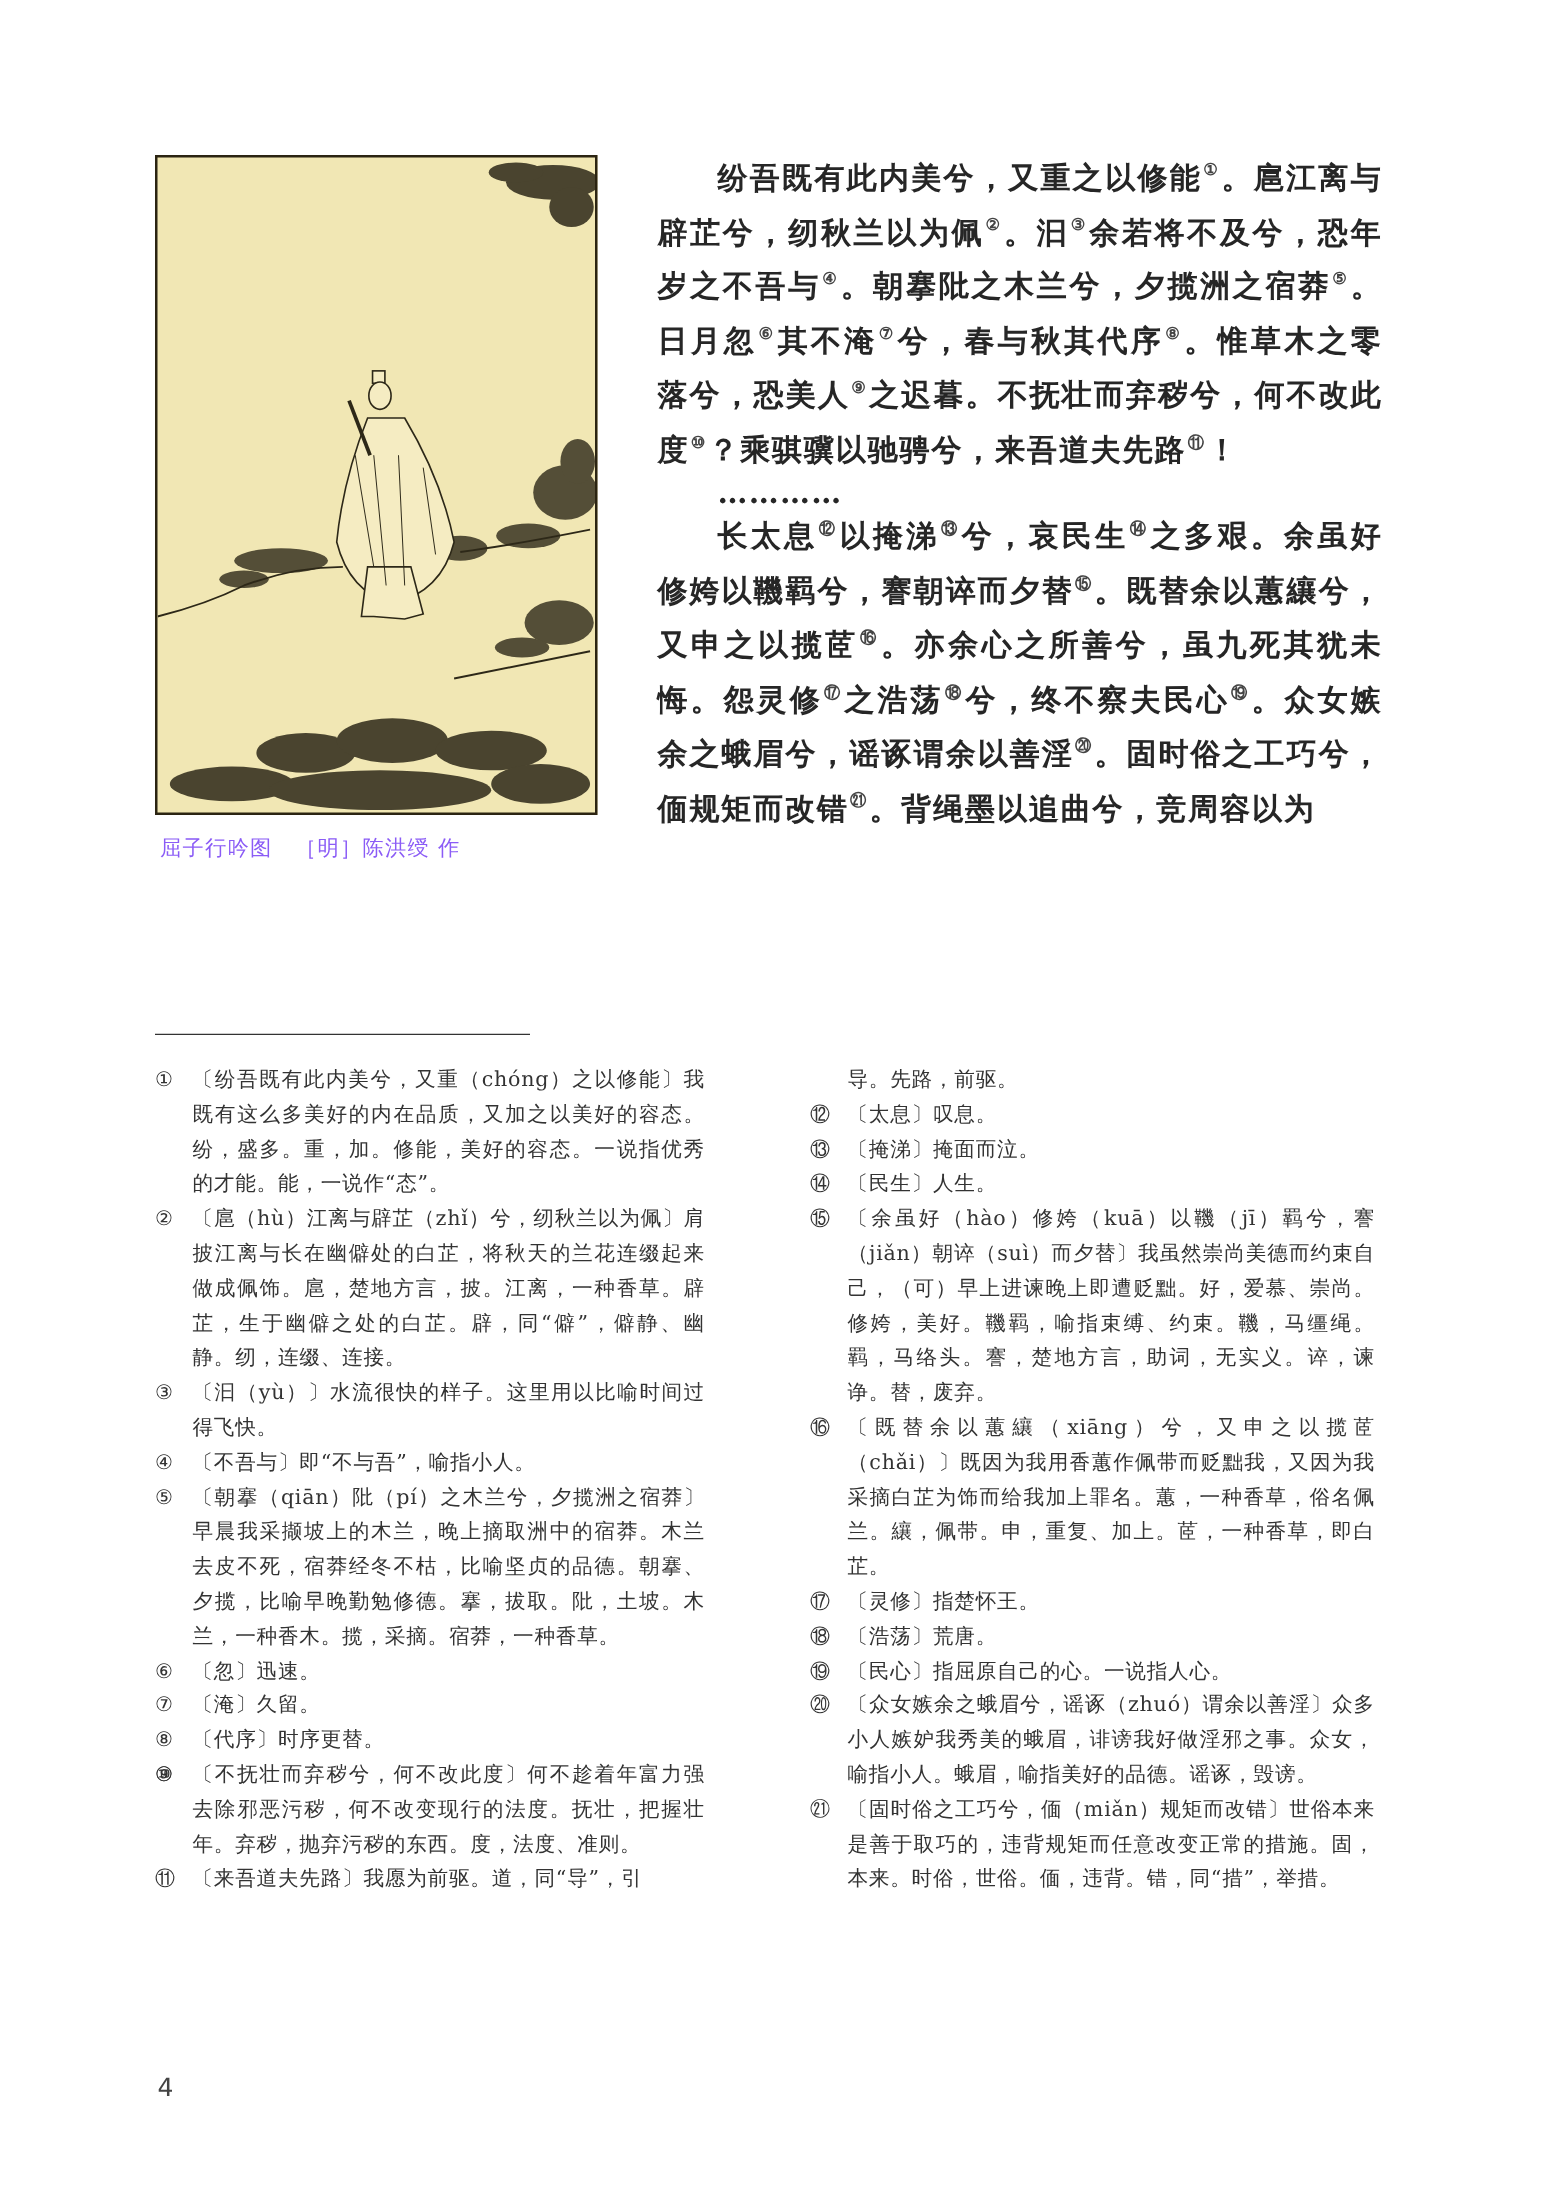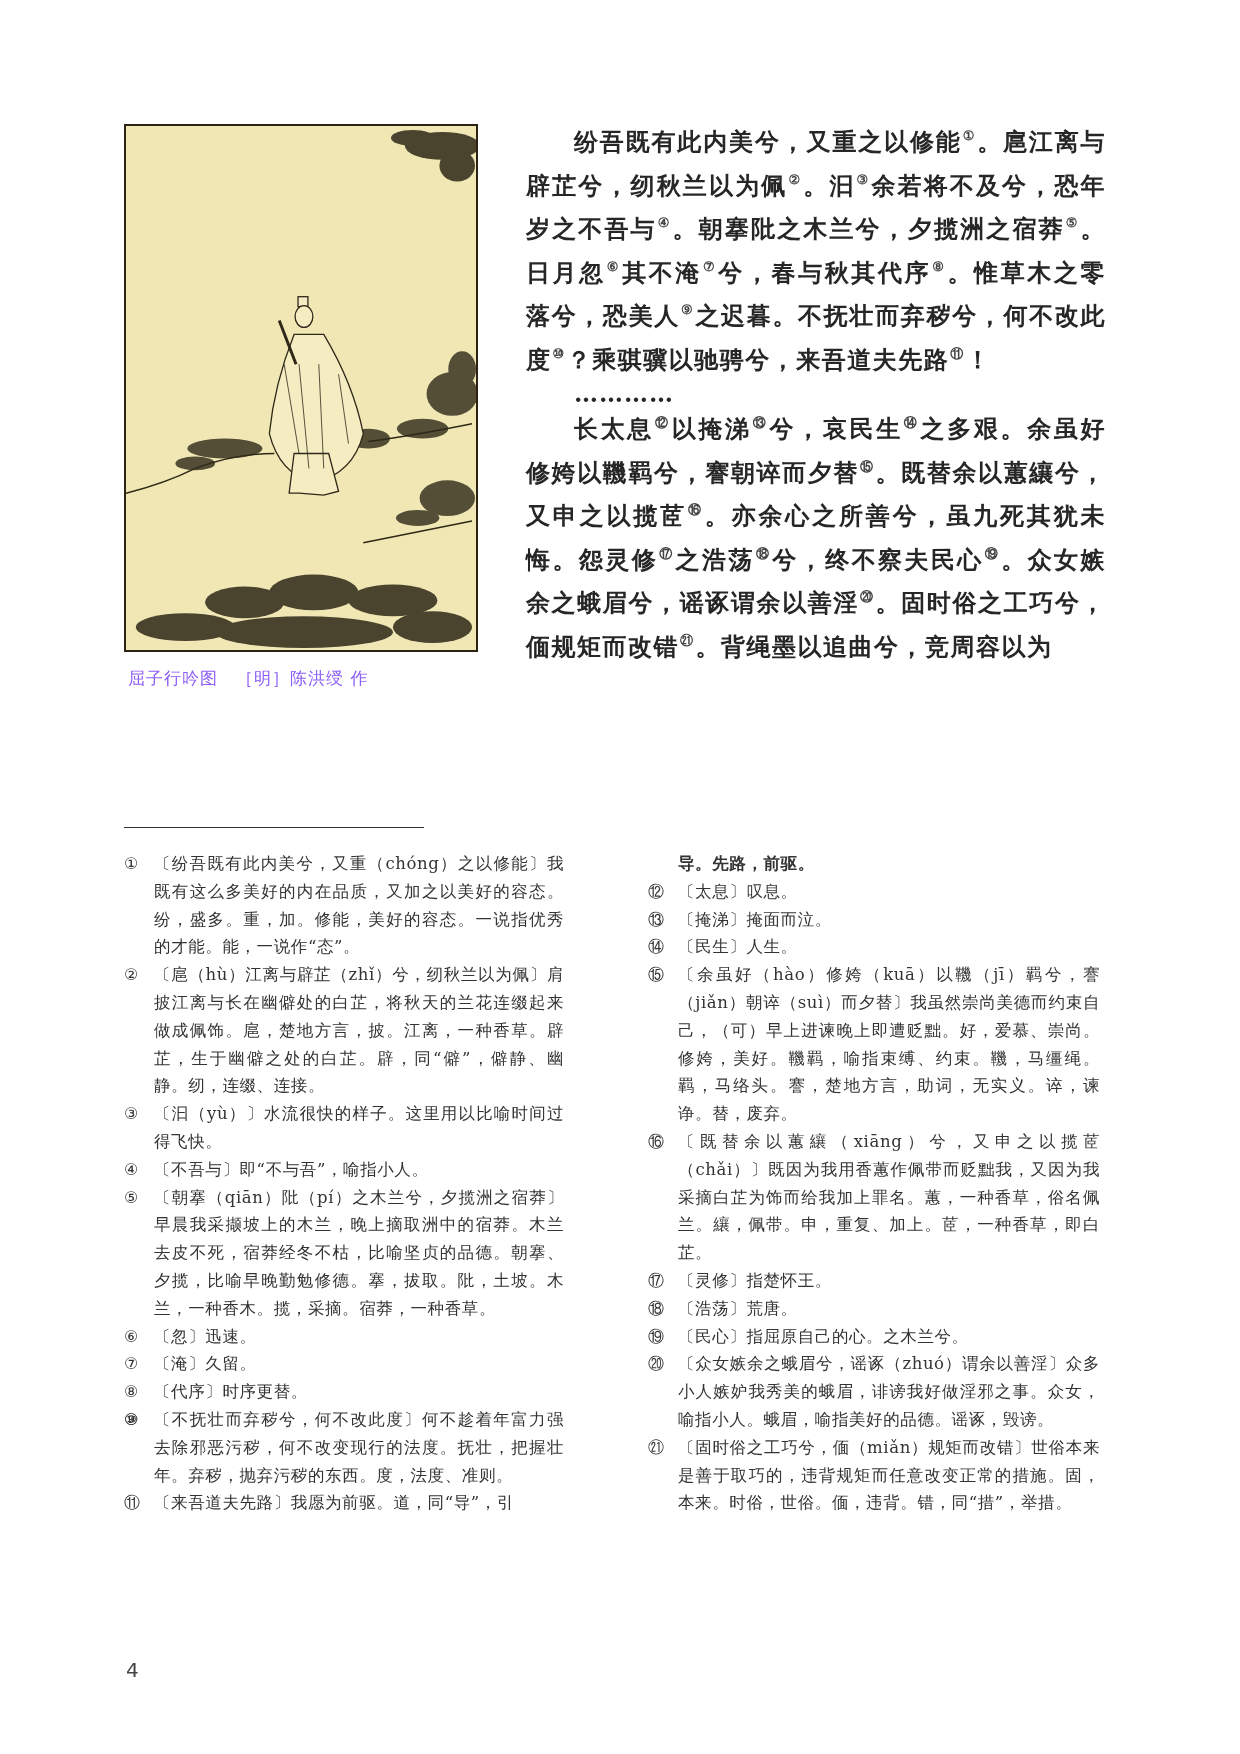--- a/index.html
+++ b/index.html
@@ -30,21 +30,21 @@
     border-top: 1.5px solid #333;
   }
   .notes {
     position: absolute; top: 850px; width: 440px;
     font-size: 16.5px; line-height: 27.8px; color: #333; letter-spacing: 0.6px;
   }
   .notes.left { left: 124px; }
   .notes.right { left: 648px; width: 452px; }
   .note { position: relative; padding-left: 30px; margin: 0; text-align: justify; }
   .note .num { position: absolute; left: 0; top: 0; font-family: "DejaVu Sans", sans-serif; font-size: 16px; }
-  .note.cont { padding-left: 30px; font-weight: bold; }
+  .note.cont { padding-left: 30px; }
   .pagenum {
     position: absolute; left: 126px; top: 1658px; font-size: 20px; color: #444;
     font-family: "DejaVu Sans", sans-serif;
   }
 </style>
 </head>
 <body>
 
 <div class="figure">
   <svg viewBox="0 0 354 528" preserveAspectRatio="none">
@@ -126,18 +126,18 @@
 
 <div class="notes right">
   <p class="note cont">导。先路，前驱。</p>
   <p class="note"><span class="num">⑫</span><span>〔太息〕叹息。</span></p>
   <p class="note"><span class="num">⑬</span><span>〔掩涕〕掩面而泣。</span></p>
   <p class="note"><span class="num">⑭</span><span>〔民生〕人生。</span></p>
   <p class="note"><span class="num">⑮</span><span>〔余虽好（hào）修姱（kuā）以鞿（jī）羁兮，謇（jiǎn）朝谇（suì）而夕替〕我虽然崇尚美德而约束自己，（可）早上进谏晚上即遭贬黜。好，爱慕、崇尚。修姱，美好。鞿羁，喻指束缚、约束。鞿，马缰绳。羁，马络头。謇，楚地方言，助词，无实义。谇，谏诤。替，废弃。</span></p>
   <p class="note"><span class="num">⑯</span><span>〔既替余以蕙纕（xiāng）兮，又申之以揽茝（chǎi）〕既因为我用香蕙作佩带而贬黜我，又因为我采摘白芷为饰而给我加上罪名。蕙，一种香草，俗名佩兰。纕，佩带。申，重复、加上。茝，一种香草，即白芷。</span></p>
   <p class="note"><span class="num">⑰</span><span>〔灵修〕指楚怀王。</span></p>
   <p class="note"><span class="num">⑱</span><span>〔浩荡〕荒唐。</span></p>
-  <p class="note"><span class="num">⑲</span><span>〔民心〕指屈原自己的心。之木兰兮。</span></p>
+  <p class="note"><span class="num">⑲</span><span>〔民心〕指屈原自己的心。一说指人心。</span></p>
   <p class="note"><span class="num">⑳</span><span>〔众女嫉余之蛾眉兮，谣诼（zhuó）谓余以善淫〕众多小人嫉妒我秀美的蛾眉，诽谤我好做淫邪之事。众女，喻指小人。蛾眉，喻指美好的品德。谣诼，毁谤。</span></p>
   <p class="note"><span class="num">㉑</span><span>〔固时俗之工巧兮，偭（miǎn）规矩而改错〕世俗本来是善于取巧的，违背规矩而任意改变正常的措施。固，本来。时俗，世俗。偭，违背。错，同“措”，举措。</span></p>
 </div>
 
 <div class="pagenum">4</div>
 
 </body></html>

